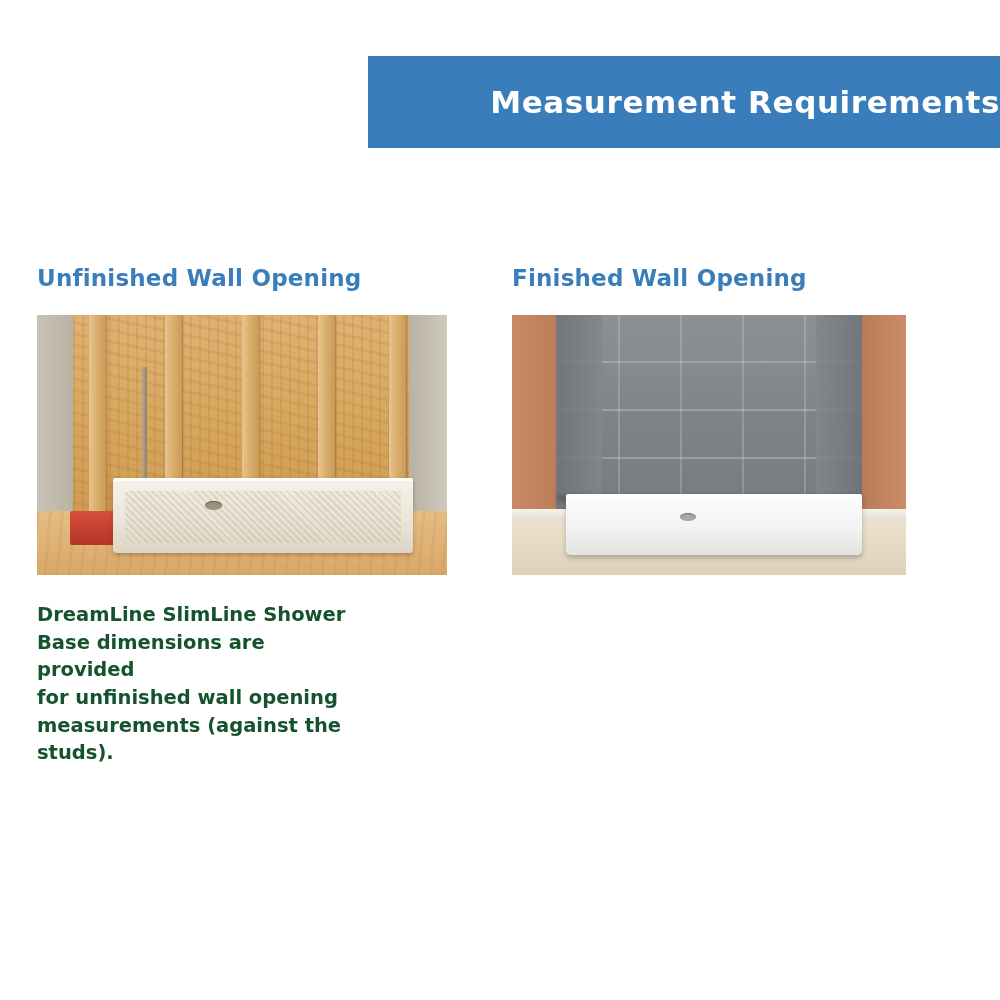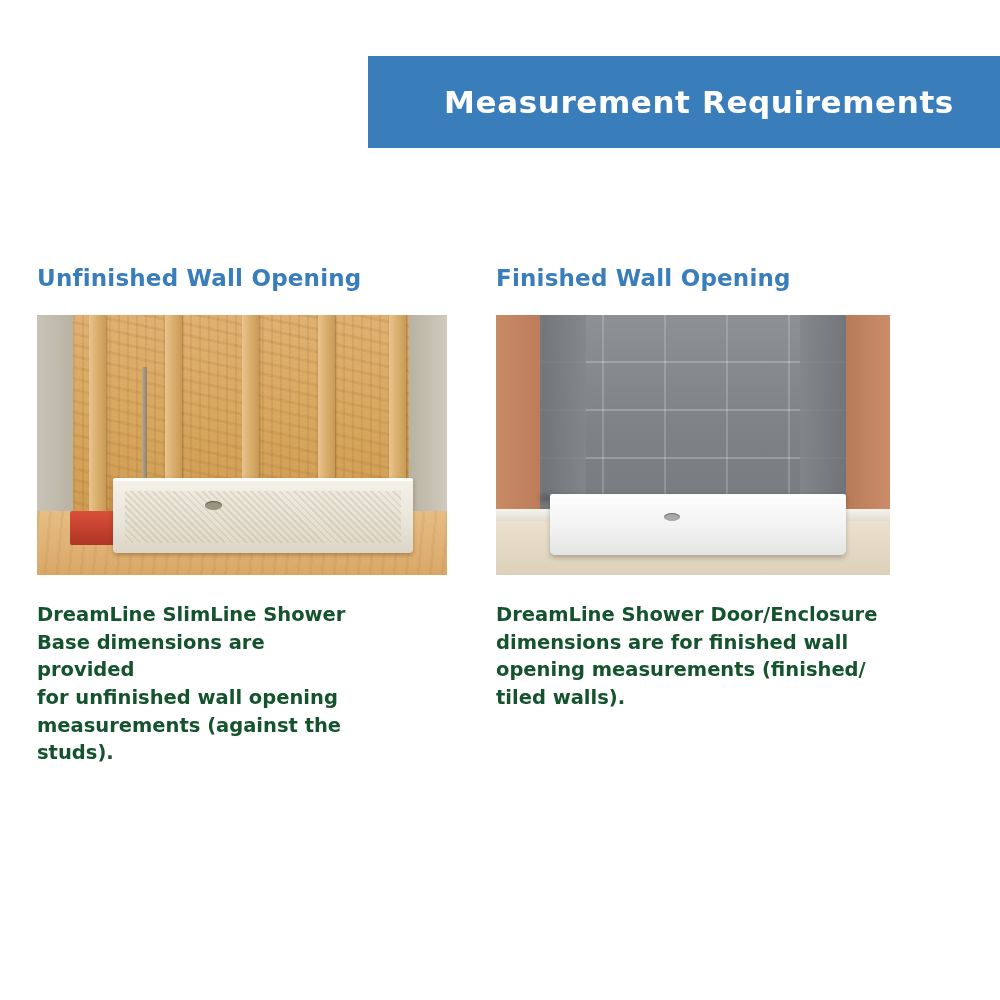--- a/index.html
+++ b/index.html
@@ -18,21 +18,21 @@
   
   .header-banner {
     position: absolute;
     left: 368px;
     top: 56px;
     width: 632px;
     height: 92px;
     background: #3a7dbb;
     display: flex;
     align-items: center;
-    justify-content: center;
+    justify-content: flex-end;
   }
   .header-title {
     color: #ffffff;
     font-size: 31px;
     font-weight: bold;
     letter-spacing: 0.6px;
     white-space: nowrap;
     padding-left: 30px;
   }
 
@@ -41,21 +41,21 @@
     position: absolute;
     left: 0;
     top: 265px;
     width: 1000px;
   }
   .col {
     position: absolute;
     top: 0;
   }
   .col-left  { left: 37px;  width: 326px; }
-  .col-right { left: 496px; width: 412px; }
+  .col-right { left: 512px; width: 412px; }
 
   .col-heading {
     color: #3a7dbb;
     font-size: 23px;
     font-weight: bold;
     letter-spacing: 0.2px;
     margin: 0 0 24px 0;
     white-space: nowrap;
   }
 
@@ -235,19 +235,15 @@
       <div class="p2-tan-left"></div>
       <div class="p2-tan-right"></div>
       <div class="p2-floor"></div>
       <div class="p2-baseboard"></div>
       <div class="p2-shadow"></div>
       <div class="p2-base">
         <div class="p2-drain"></div>
       </div>
     </div>
 
-    <div class="caption">DreamLine Shower Door/Enclosure
-dimensions are for finished wall
-opening measurements (finished/
-tiled walls).</div>
   </div>
 
 </div>
 
 </body></html>

